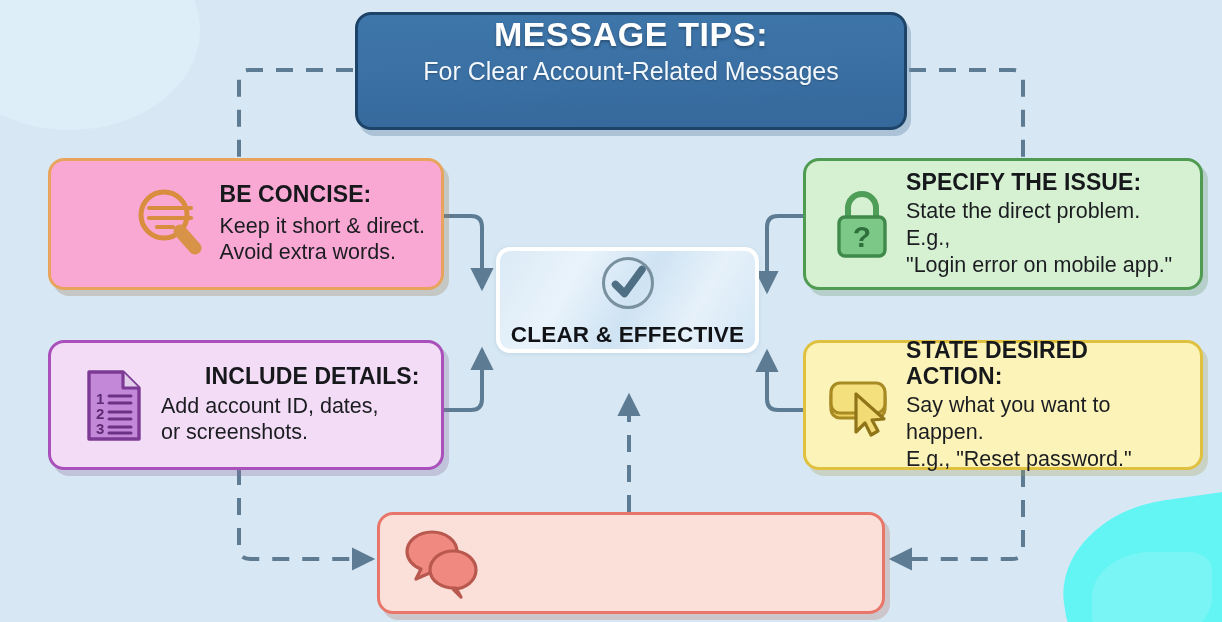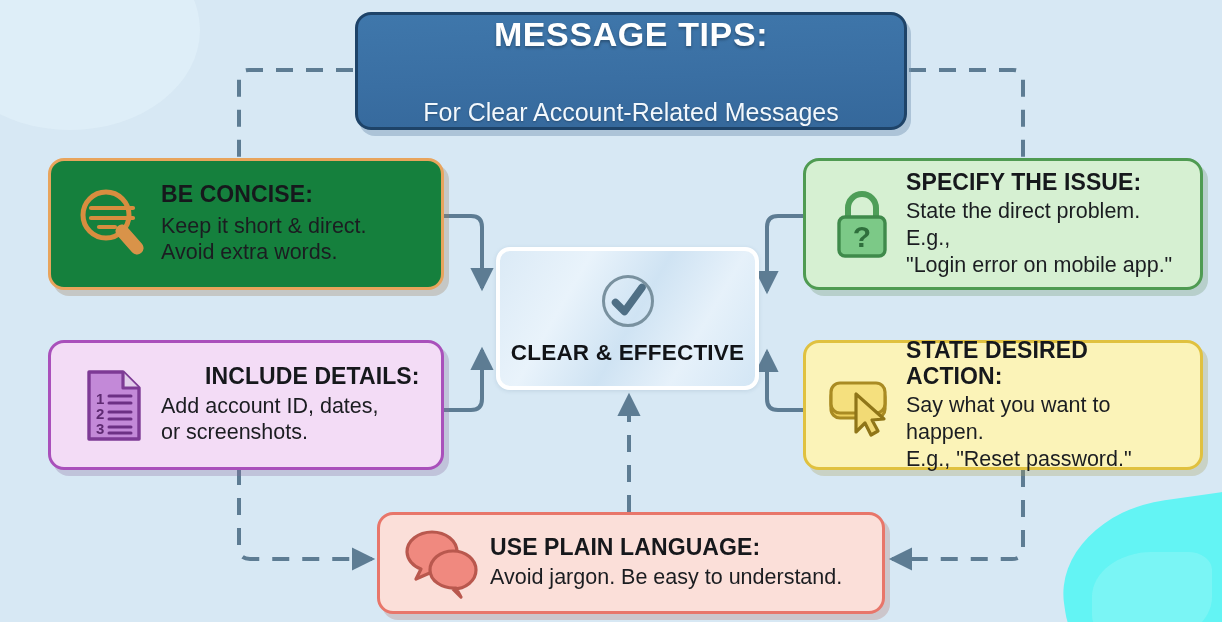--- a/index.html
+++ b/index.html
@@ -49,49 +49,49 @@
   }
   .card .sub{color:#1b1d21;line-height:1.24;}
 
   
   #title-banner{
     position:absolute;left:355px;top:12px;width:552px;height:118px;
     box-sizing:border-box;
     background:linear-gradient(178deg,#3f77ab 0%,#3a6fa3 55%,#35689b 100%);
     border:3px solid #1e4368;border-radius:16px;
     box-shadow:4px 6px 0 rgba(120,150,180,.45);
-    display:flex;flex-direction:column;align-items:center;justify-content:space-between;
+    display:flex;flex-direction:column;align-items:center;justify-content:flex-start;
     z-index:8;
   }
   #title-banner .t1{
     color:#ffffff;font-weight:bold;font-size:34px;letter-spacing:.6px;
     text-shadow:0 2px 3px rgba(0,0,0,.3);
   }
   #title-banner .t2{
     color:#f2f8fd;font-size:25px;margin-top:3px;
     text-shadow:0 1px 2px rgba(0,0,0,.25);
   }
 
   
   #hub{
-    position:absolute;left:496px;top:247px;width:263px;height:143px;
+    position:absolute;left:496px;top:247px;width:263px;height:106px;
     box-sizing:border-box;
     background:linear-gradient(120deg,#dbeaf6 0%,#e9f3fb 28%,#cfe3f3 52%,#e6f1fa 74%,#d3e6f5 100%);
     border:4px solid #ffffff;border-radius:14px;
     display:flex;flex-direction:column;align-items:center;justify-content:center;
     z-index:7;
     box-shadow:0 1px 4px rgba(90,120,150,.18);
   }
   #hub .hub-ttl{
     text-align:center;font-weight:bold;font-size:22.5px;color:#111317;
     line-height:1.18;letter-spacing:.2px;margin-top:4px;
   }
 
   
-  .c-orange{background:#15803d;border-color:#e8a45c;box-shadow:5px 6px 0 rgba(160,130,100,.32);}
+  .c-orange{background:#f9a8d4;border-color:#e8a45c;box-shadow:5px 6px 0 rgba(160,130,100,.32);justify-content:flex-end;}
   .c-purple{background:#f3dcf6;border-color:#a950bb;box-shadow:5px 6px 0 rgba(140,110,160,.30);}
   .c-green {background:#d6f0d2;border-color:#4f9b52;box-shadow:5px 6px 0 rgba(110,150,110,.30);}
   .c-yellow{background:#fbf3b8;border-color:#e0c13f;box-shadow:5px 6px 0 rgba(170,160,90,.30);}
   .c-pink  {background:#fbdfd9;border-color:#e8766a;box-shadow:5px 6px 0 rgba(180,120,110,.30);}
 </style>
 </head>
 <body>
 
 <div id="stage">
 
@@ -216,19 +216,15 @@
     </div>
   </div>
 
   <div class="card c-pink" style="left:377px;top:512px;width:508px;height:102px;padding:0 14px 0 14px;">
     <div class="ico" style="width:96px;">
       <svg width="86" height="74" viewBox="0 0 86 74" xmlns="http://www.w3.org/2000/svg">
         <path d="M8,26 a25,20 0 1 1 50,0 a25,20 0 0 1 -25,20 L17,53 L22,43 A22,19 0 0 1 8,26 Z" fill="#f0897f" stroke="#b9584e" stroke-width="3.2" stroke-linejoin="round"></path>
         <path d="M31,44 a23,19 0 1 1 46,0 a23,19 0 0 1 -23,19 L62,71 L57,62 A24,18 0 0 1 31,44 Z" fill="#f0897f" stroke="#b9584e" stroke-width="3.2" stroke-linejoin="round"></path>
       </svg>
     </div>
-    <div class="txt">
-      <div class="ttl" style="font-size:23px;">USE PLAIN LANGUAGE:</div>
-      <div class="sub" style="font-size:21.5px;margin-top:3px;">Avoid jargon. Be easy to understand.</div>
-    </div>
   </div>
 
 </div>
 
 </body></html>

